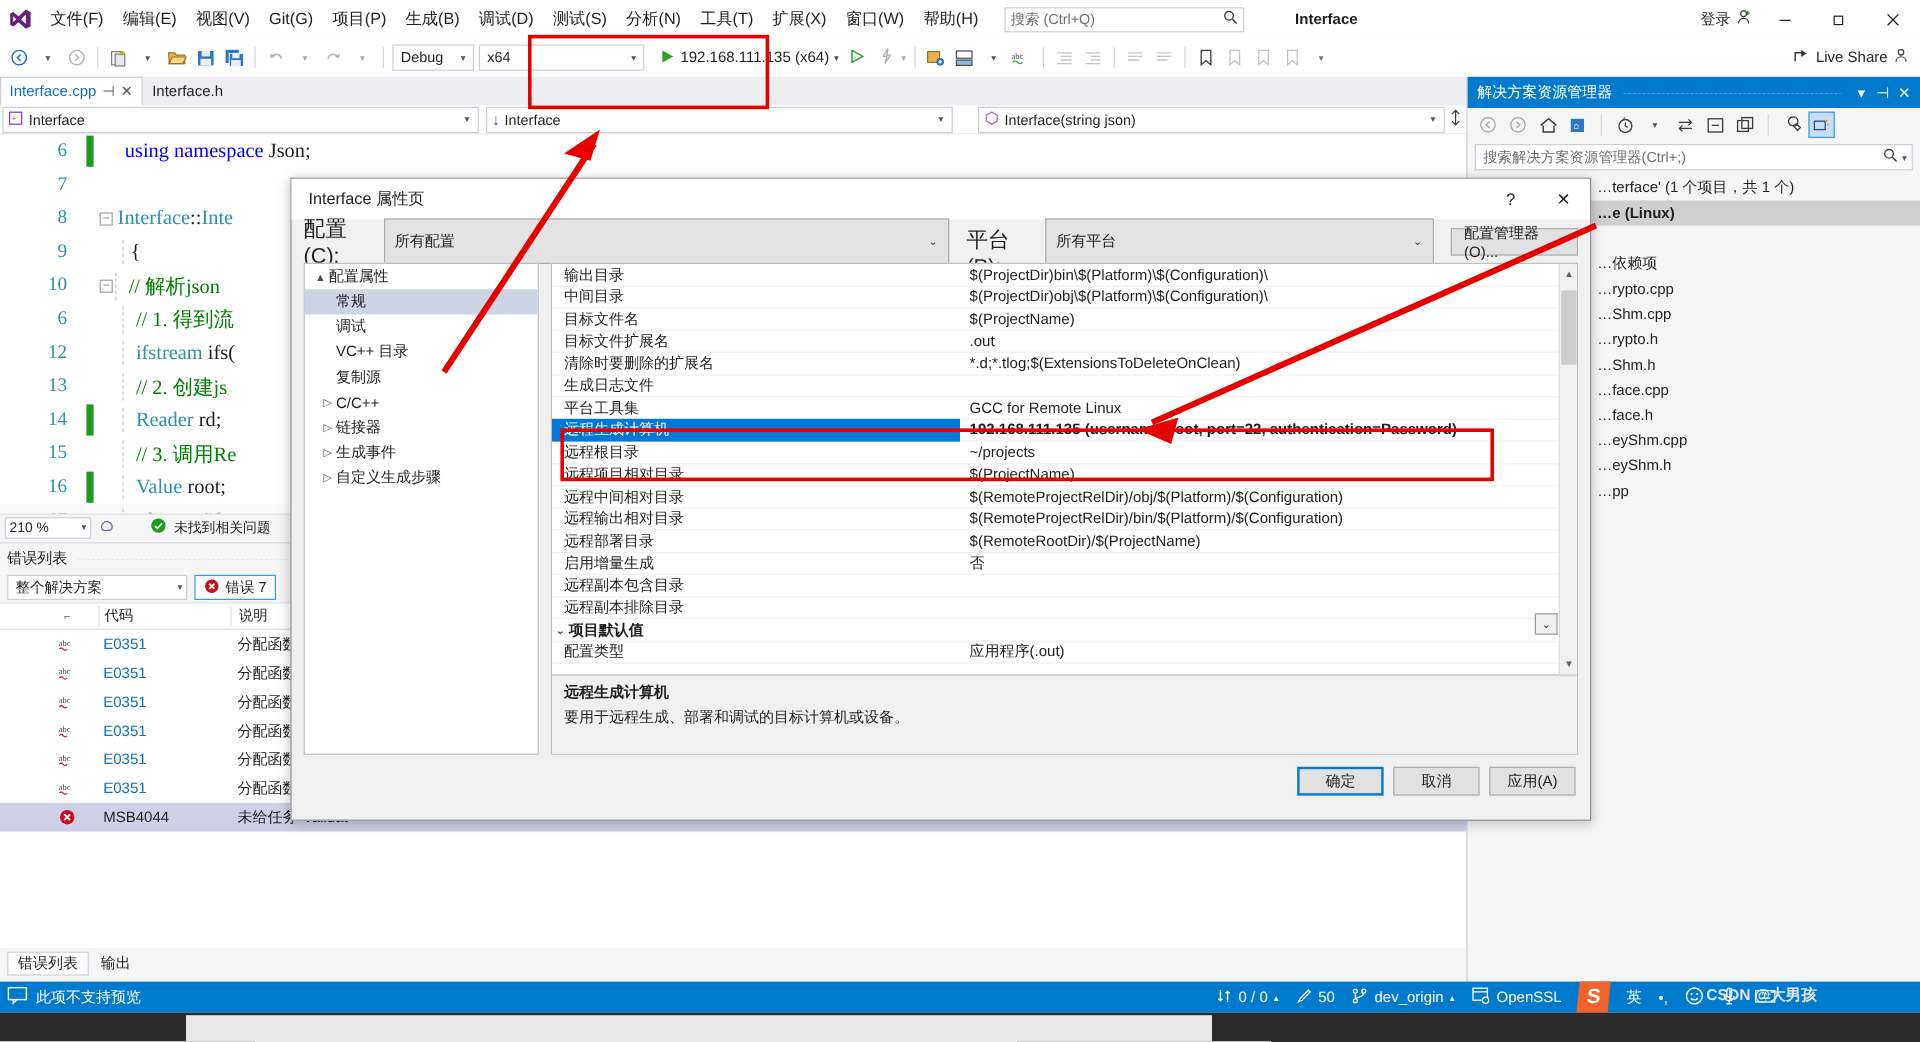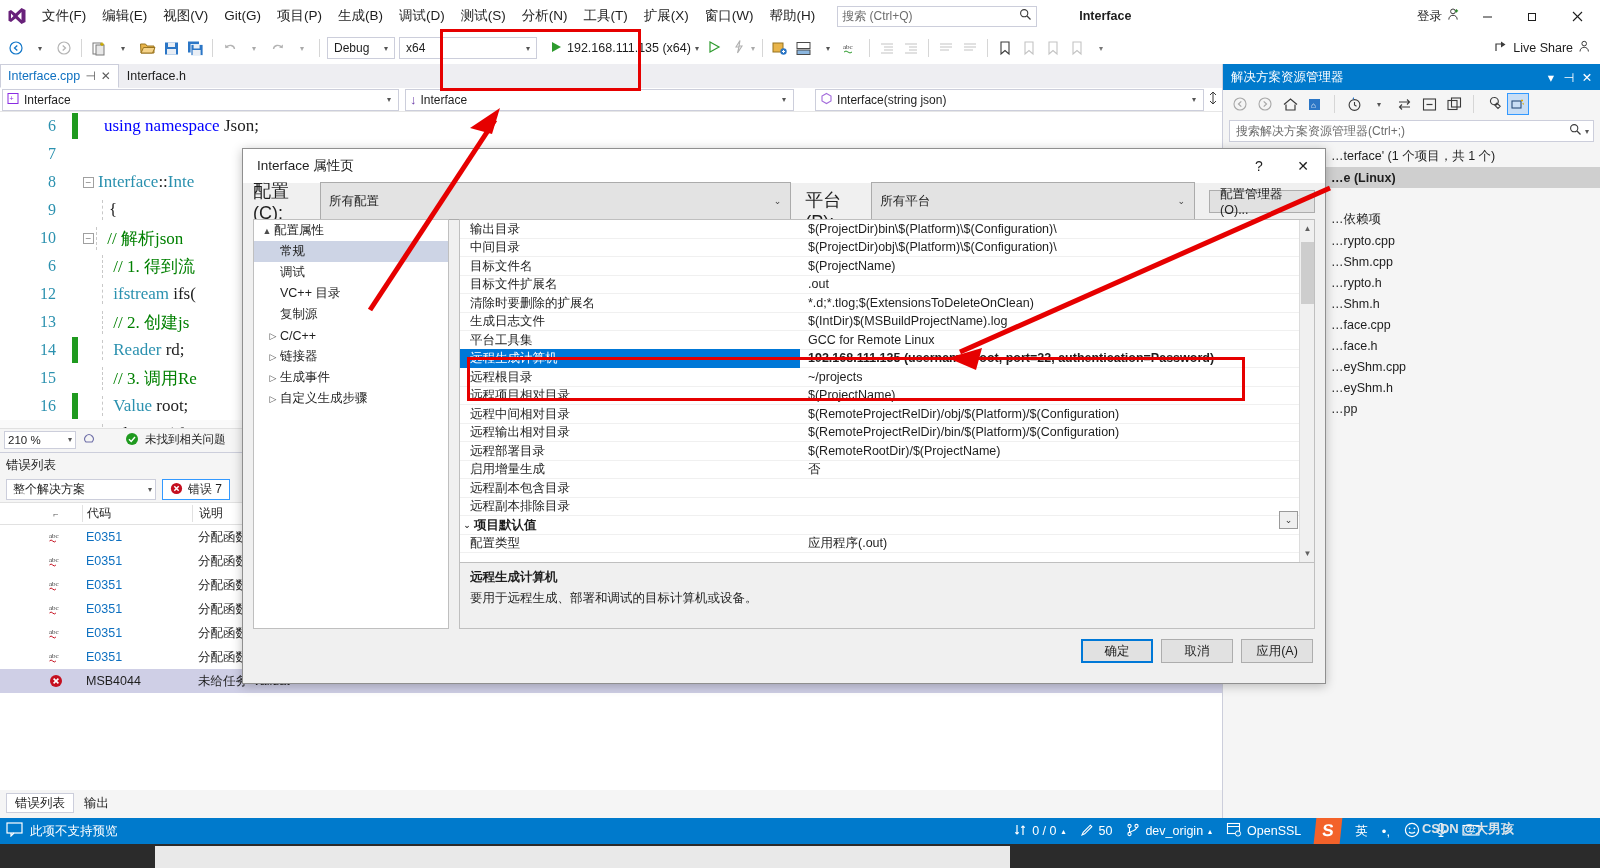--- a/index.html
+++ b/index.html
@@ -971,21 +971,20 @@
           <div class="g-row">
               <div class="g-name">目标文件扩展名</div>
               <div class="g-val">.out</div>
             </div>
           <div class="g-row">
               <div class="g-name">清除时要删除的扩展名</div>
               <div class="g-val">*.d;*.tlog;$(ExtensionsToDeleteOnClean)</div>
             </div>
           <div class="g-row">
               <div class="g-name">生成日志文件</div>
-              <div class="g-val">$(IntDir)$(MSBuildProjectName).log</div>
             </div>
           <div class="g-row">
               <div class="g-name">平台工具集</div>
               <div class="g-val">GCC for Remote Linux</div>
             </div>
           <div class="g-row sel">
               <div class="g-name">远程生成计算机</div>
               <div class="g-val">192.168.111.135 (username=root, port=22, authentication=Password)</div>
             </div>
           <div class="g-row">

